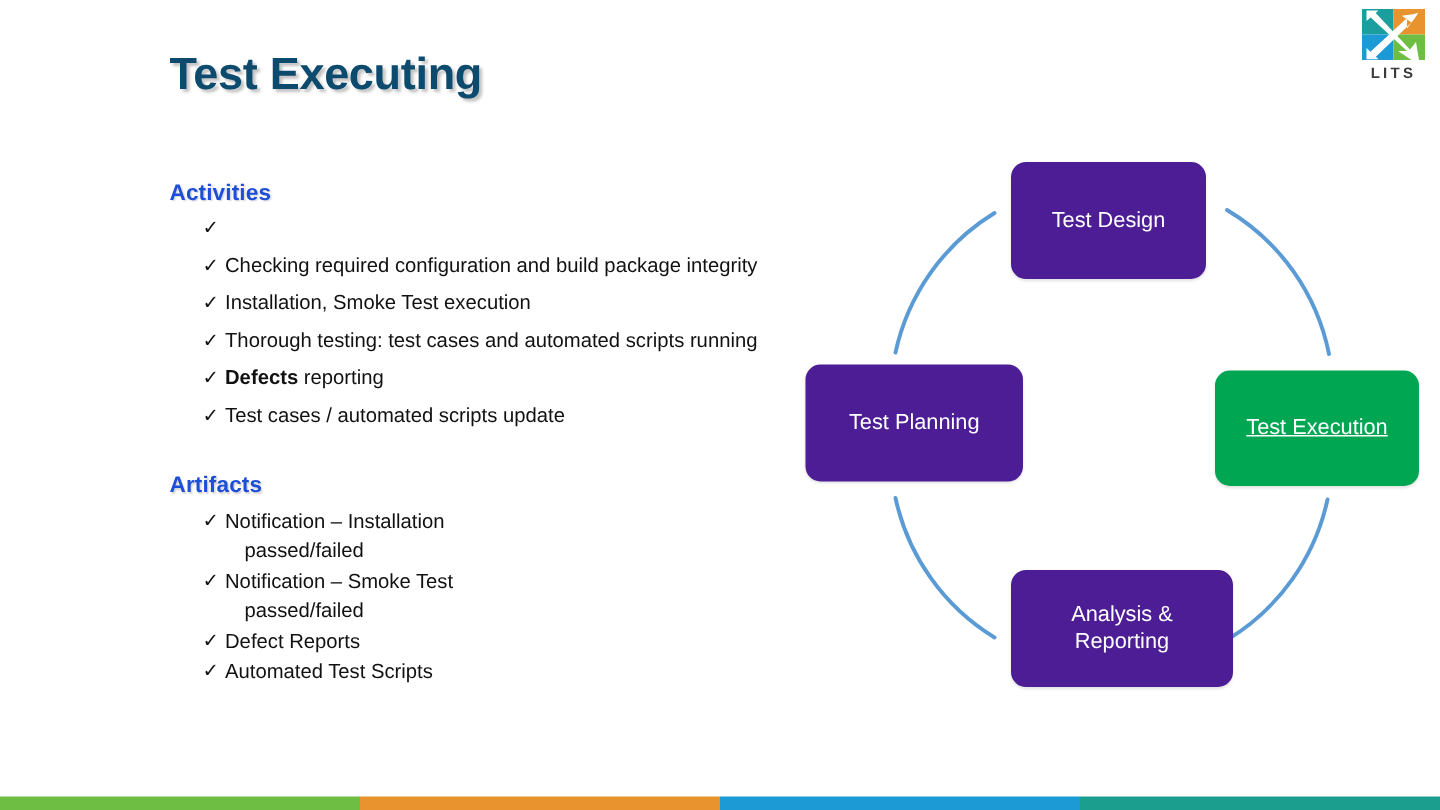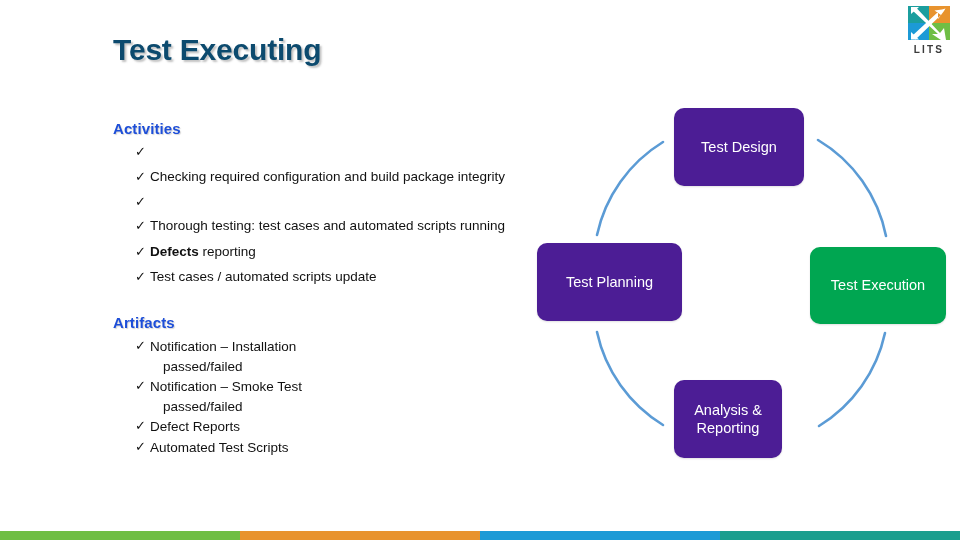--- a/index.html
+++ b/index.html
@@ -125,22 +125,22 @@
     justify-content: center;
     text-align: center;
     line-height: 1.25;
     box-shadow: 0 1px 2px rgba(0,0,0,0.12);
   }
   .node-blue  { background: #4c1d95; }
   .node-green { background: #00A651; }
 
   #node-test-design     { left: 169px; top: 13px;  width: 130px; height: 78px; }
   #node-test-planning   { left: 32px;  top: 148px; width: 145px; height: 78px; }
-  #node-test-execution  { left: 305px; top: 152px; width: 136px; height: 77px; }
-  #node-analysis        { left: 169px; top: 285px; width: 108px; height: 78px; }
+  #node-test-execution  { left: 305px; top: 152px; width: 136px; height: 77px; text-decoration: underline; }
+  #node-analysis        { left: 169px; top: 285px; width: 148px; height: 78px; }
 
   
   .bottom-bar {
     position: absolute;
     left: 0;
     bottom: 0;
     width: 960px;
     height: 9px;
     display: flex;
   }
@@ -180,20 +180,21 @@
   <ul class="bullets">
     <li>
       <span class="tick">✓</span>
     </li>
     <li>
       <span class="tick">✓</span>
       <span class="btext">Checking required configuration and build package integrity</span>
     </li>
     <li>
       <span class="tick">✓</span>
+      <span class="btext">Installation, Smoke Test execution</span>
     </li>
     <li>
       <span class="tick">✓</span>
       <span class="btext">Thorough testing: test cases and automated scripts running</span>
     </li>
     <li>
       <span class="tick">✓</span>
       <span class="btext"><b>Defects</b><span> reporting</span></span>
     </li>
     <li>

